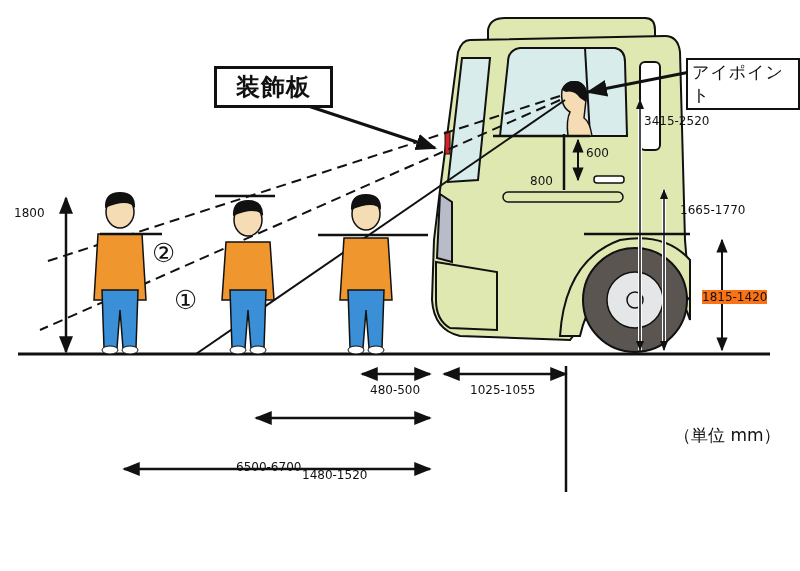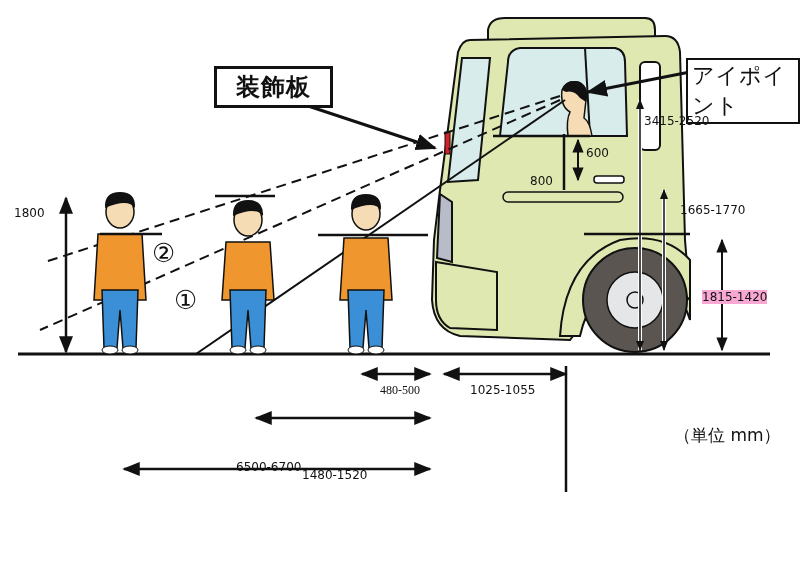--- a/index.html
+++ b/index.html
@@ -2,21 +2,21 @@
 <html><head>
 <meta charset="utf-8">
 <style>
   html, body { margin:0; padding:0; background:#ffffff; }
   body { width:800px; height:571px; position:relative; overflow:hidden;
          font-family:"DejaVu Sans", "Liberation Sans", sans-serif; color:#111; }
   #scene { position:absolute; left:0; top:0; width:800px; height:571px; }
   .lbl { position:absolute; font-size:12px; color:#111; white-space:nowrap; }
   .callout { position:absolute; border:3px solid #111; background:#fff; padding:2px 19px;
              font-size:24px; font-weight:bold; letter-spacing:1px; }
-  .callout.small { font-size:22px; font-weight:normal; border-width:2px; padding:1px 4px; }
+  .callout.small { font-size:17px; font-weight:normal; border-width:2px; padding:1px 4px; }
   .circ { position:absolute; font-size:26px; color:#111; }
   .unit { position:absolute; font-size:17px;margin-left:24px; }
   .legend { position:absolute; left:228px; top:512px; font-size:15px; line-height:22px; }
   .legend div { white-space:nowrap; }
 </style>
 </head>
 <body>
 
 <svg id="scene" viewBox="0 0 800 571">
   <defs>
@@ -114,22 +114,22 @@
 <div class="callout small" style="left:686px;top:58px;">アイポイント</div>
 
 <div class="circ" style="left:152px;top:238px;">②</div>
 <div class="circ" style="left:174px;top:285px;">①</div>
 
 <div class="lbl" style="left:14px;top:206px;">1800</div>
 <div class="lbl" style="left:586px;top:146px;">600</div>
 <div class="lbl" style="left:530px;top:174px;">800</div>
 <div class="lbl" style="left:644px;top:114px;">3415-2520</div>
 <div class="lbl" style="left:680px;top:203px;text-align:center;">1665-1770</div>
-<div class="lbl" style="left:702px;top:290px;background:#f9a8d4;">1815-1420</div>
-<div class="lbl" style="left:380px;top:383px;font-family:Liberation Serif, serif;">480-500</div>
+<div class="lbl" style="left:702px;top:290px;background:#f97316;">1815-1420</div>
+<div class="lbl" style="left:370px;top:383px;">480-500</div>
 <div class="lbl" style="left:470px;top:383px;">1025-1055</div>
 <div class="lbl" style="left:302px;top:428px;margin-top:40px;">1480-1520</div>
 <div class="lbl" style="left:226px;top:460px;margin-left:10px;">6500-6700</div>
 
 <div class="unit" style="left:650px;top:424px;">（単位 mm）</div>
 
 <div class="legend">
 </div>
 
 </body></html>

